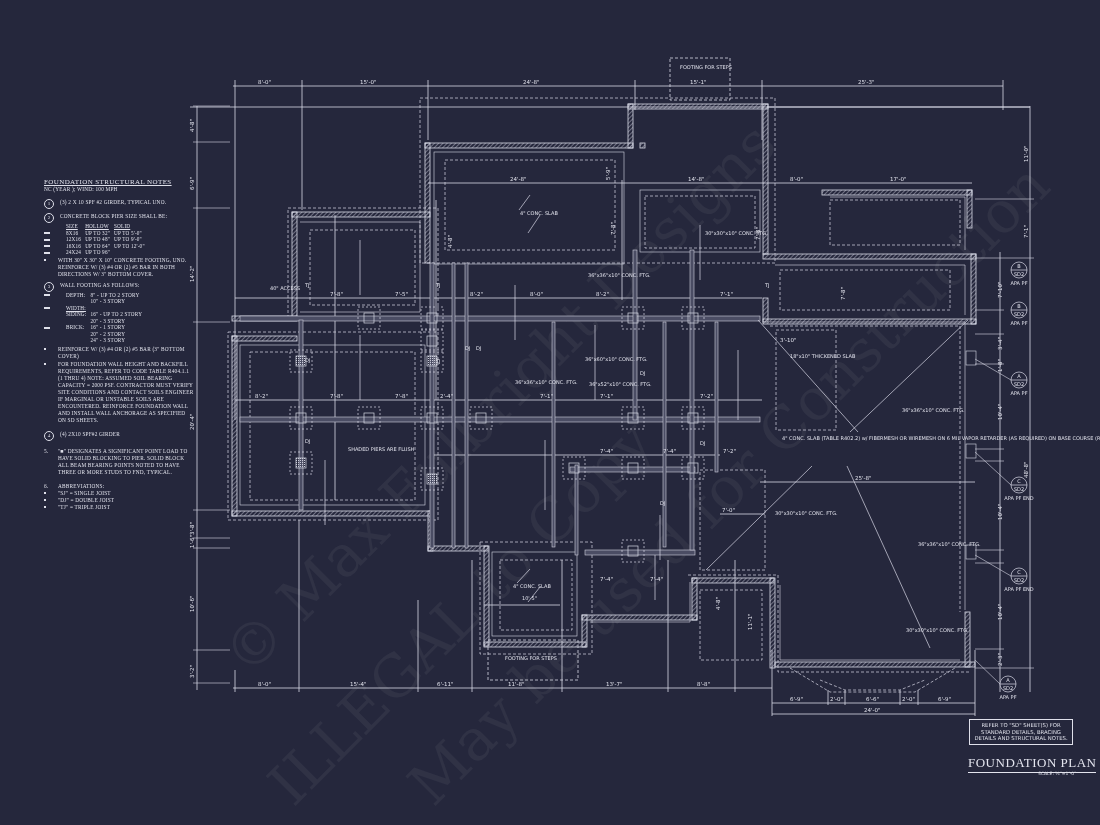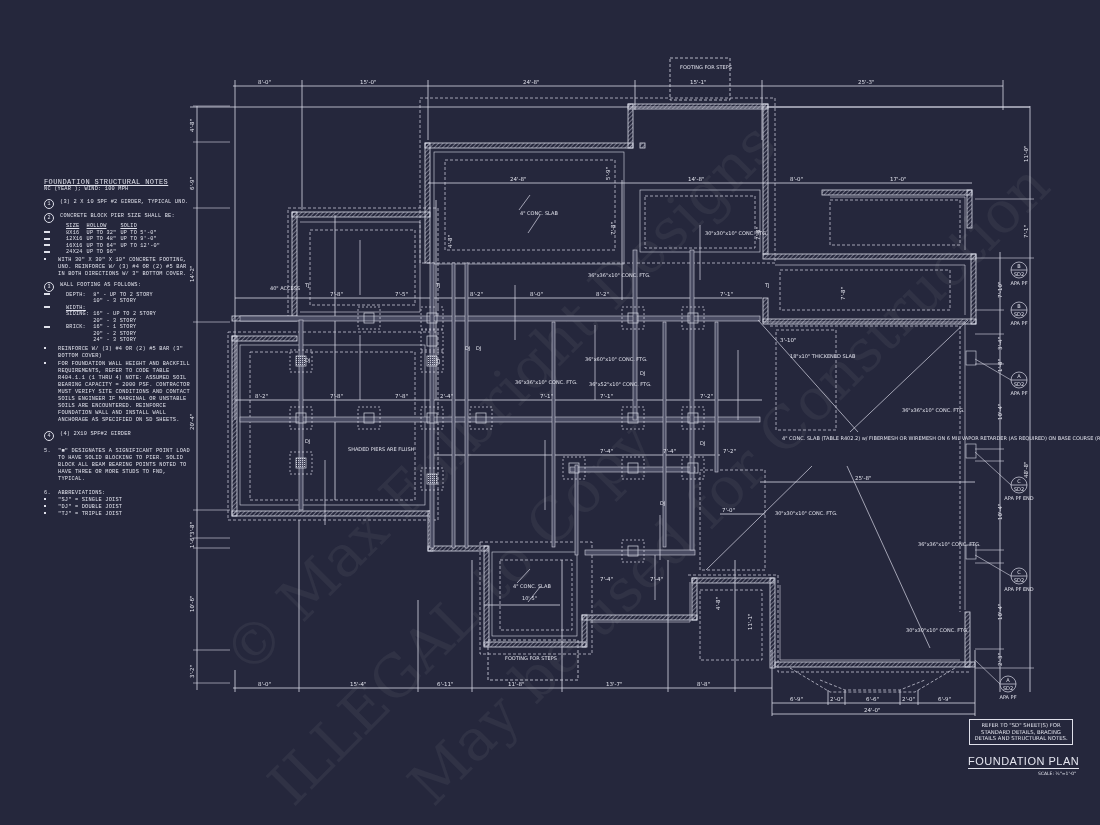--- a/index.html
+++ b/index.html
@@ -1,33 +1,33 @@
 <!DOCTYPE html>
 <html><head>
 <meta charset="utf-8">
 <style>
   html,body{margin:0;padding:0;}
   body{width:1100px;height:825px;background:#25273c;overflow:hidden;position:relative;font-family:"Liberation Sans",sans-serif;color:#dcdde8;}
   .sheet{position:absolute;left:0;top:0;width:1100px;height:825px;}
   svg.plan{position:absolute;left:0;top:0;}
-  .notes{position:absolute;left:44px;top:179px;width:150px;font-size:5.3px;line-height:7px;letter-spacing:0.2px;color:#dfe0ea;text-transform:uppercase;font-family:Liberation Mono, monospace;}
+  .notes{position:absolute;left:44px;top:179px;width:150px;font-size:5.3px;line-height:7px;letter-spacing:0.2px;color:#dfe0ea;text-transform:uppercase;font-family:Liberation Serif, serif;}
   .notes .title{font-size:7px;text-decoration:underline;letter-spacing:0.4px;}
   .notes .sub{margin-bottom:6px;}
   .notes .item{display:flex;margin-top:4px;}
   .notes .num{width:14px;flex:none;}
   .notes .num.circ{display:inline-block;width:8px;height:8px;border:0.8px solid #dfe0ea;border-radius:50%;text-align:center;line-height:8px;font-size:5px;margin-right:6px;}
   .notes table{border-collapse:collapse;font-size:5.2px;margin-left:0;}
   .notes td{padding:0 4px 0 0;line-height:6.5px;}
   .notes .dash{width:18px;}
   .notes .dash span{display:inline-block;width:6px;height:2px;background:#dfe0ea;vertical-align:middle;}
   .notes .bullet{width:14px;flex:none;}
   .notes .bullet::before{content:"";display:inline-block;width:2px;height:2px;background:#dfe0ea;vertical-align:middle;}
   .notes u{text-decoration:underline;}
   .refbox{position:absolute;left:969px;top:719px;width:100px;border:1px solid #dfe0ea;padding:2px 1px;font-size:5.3px;line-height:6.5px;text-align:center;color:#dfe0ea;font-family:"DejaVu Sans",sans-serif;}
-  .plan-title{position:absolute;left:968px;top:755px;font-size:11px;letter-spacing:0.5px;color:#e3e4ee;border-bottom:1px solid #e3e4ee;padding-bottom:1px;font-family:Liberation Sans, sans-serif;font-weight:300;}
+  .plan-title{position:absolute;left:968px;top:755px;font-size:13px;letter-spacing:0.5px;color:#e3e4ee;border-bottom:1px solid #e3e4ee;padding-bottom:1px;font-family:Liberation Serif, serif;font-weight:300;}
   .scale{position:absolute;left:1038px;top:771px;font-size:4.5px;color:#dfe0ea;font-family:"DejaVu Sans",sans-serif;}
   .lbl{font-family:"DejaVu Sans",sans-serif;fill:#e0e1eb;font-size:5px;}
   .dim{font-family:"DejaVu Sans",sans-serif;fill:#e0e1eb;font-size:5.5px;}
   .wm{position:absolute;font-family:"DejaVu Serif",serif;font-size:58px;color:rgba(255,255,255,0.05);transform:rotate(-45deg);transform-origin:left top;white-space:nowrap;pointer-events:none;}
 </style>
 </head>
 <body>
 
 <div class="sheet">
 

